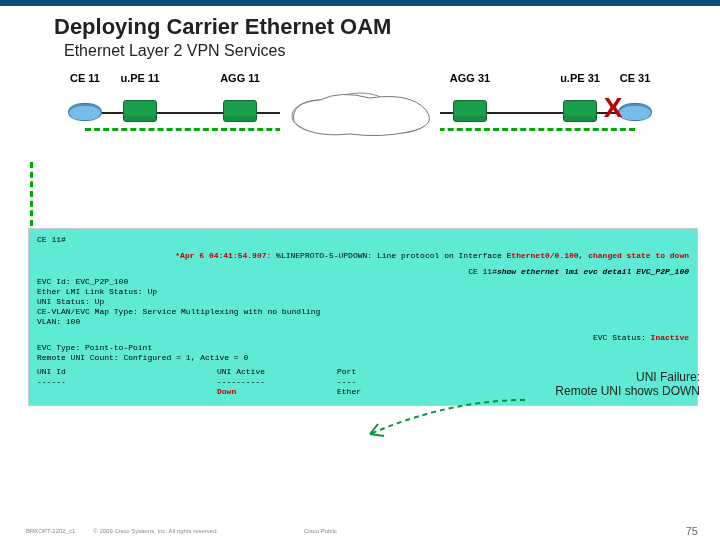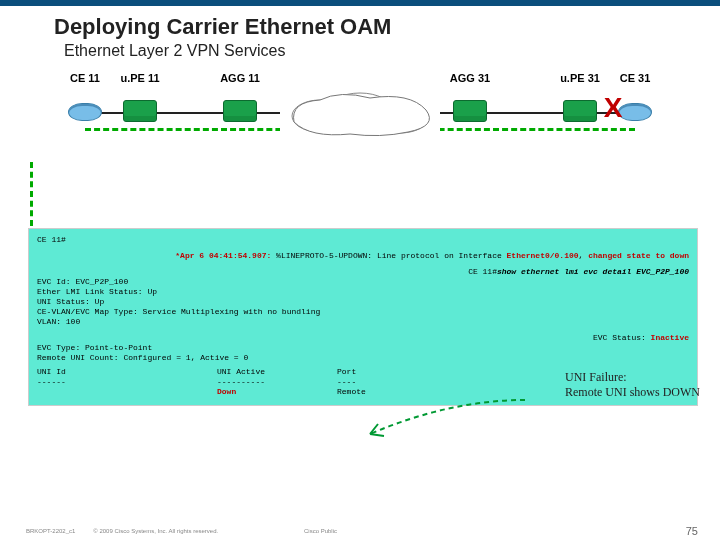--- a/index.html
+++ b/index.html
@@ -84,22 +84,21 @@
   }
   .cli .cmd { font-weight: bold; font-style: italic; }
   .cli .red { color: #c00000; font-weight: bold; }
   .cli .grp { margin-top: 6px; text-align: right; }
   .cli .tbl { display: flex; gap: 0; margin-top: 4px; }
   .cli .tbl .col { width: 180px; }
   .cli .tbl .col2 { width: 120px; }
   .annot {
     position: absolute; right: 20px; top: 370px;
     font-size: 12px; color: #222;
-    text-align: left;
-    font-family: Liberation Serif, serif;
+    text-align: right;
   }
   .arrow {
     position: absolute; right: 195px; top: 398px;
     width: 165px; height: 40px; pointer-events:none;
   }
   .footer {
     position: absolute; bottom: 6px; left: 4px; right: 0;
     font-size: 6px; color: #888;
     display: flex; align-items: center;
     padding: 0 22px;
@@ -195,21 +194,21 @@
       <div>  ------</div>
     </div>
     <div class="col2">
       <div>UNI Active</div>
       <div>----------</div>
       <div class="red">Down</div>
     </div>
     <div class="col2">
       <div>Port</div>
       <div>----</div>
-      <div>Remote</div>
+      <div>Ether</div>
     </div>
   </div>
 </div>
 
 <div class="annot">
   <div>UNI Failure:</div>
   <div>Remote UNI shows DOWN</div>
 </div>
 
 <svg class="arrow" viewBox="0 0 165 40">

